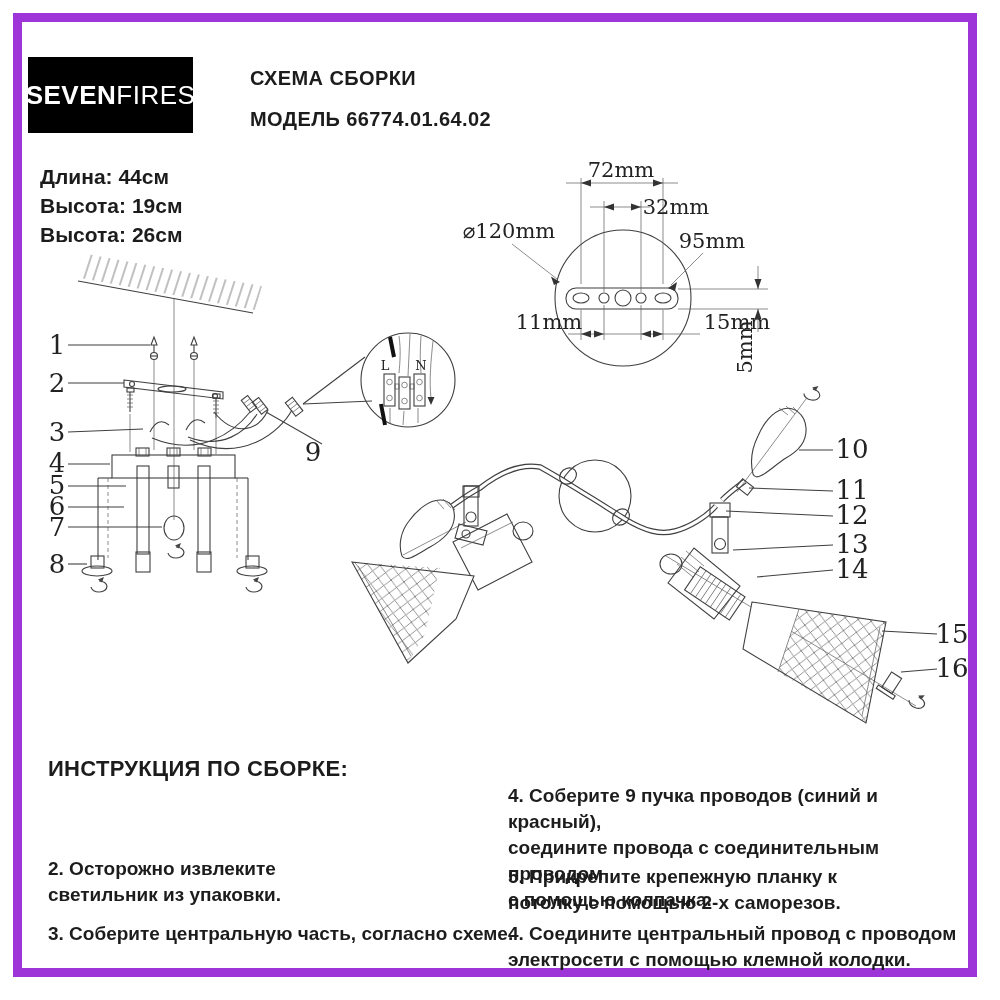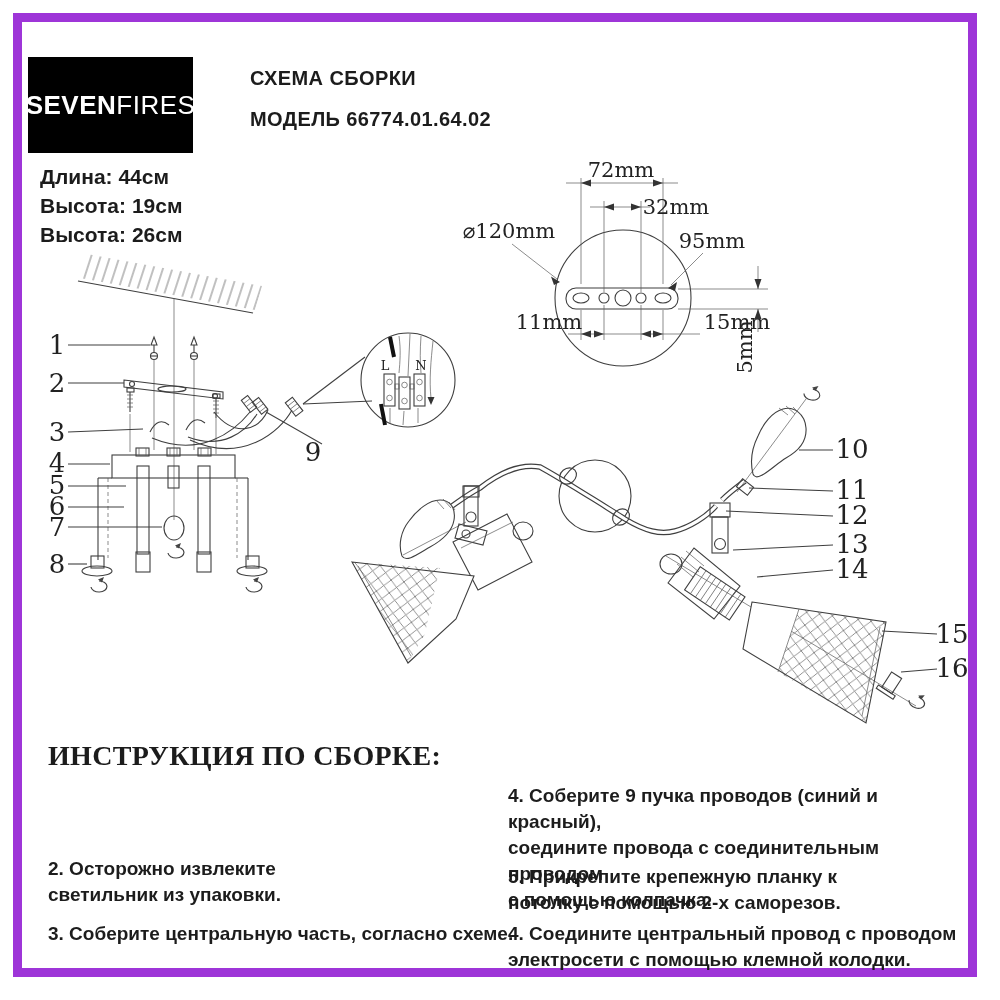--- a/index.html
+++ b/index.html
@@ -1,25 +1,25 @@
 <!DOCTYPE html>
 <html><head>
 <meta charset="utf-8">
 <style>
   html,body{margin:0;padding:0;background:#ffffff;}
   .page{position:relative;width:1000px;height:1000px;background:#fff;font-family:"Liberation Sans","DejaVu Sans",sans-serif;color:#1c1c1c;overflow:hidden;}
   .frame{position:absolute;left:13px;top:13px;width:964px;height:964px;border:9px solid #9e35d8;box-sizing:border-box;}
-  .logo{position:absolute;left:28px;top:57px;width:165px;height:96px;background:#000;display:flex;align-items:center;justify-content:center;letter-spacing:.5px;}
+  .logo{position:absolute;left:28px;top:57px;width:165px;height:76px;background:#000;display:flex;align-items:center;justify-content:center;letter-spacing:.5px;}
   .logo span{color:#fff;font-size:26px;}
   .logo .b{font-weight:800;}
   .logo .l{font-weight:400;}
   .title{position:absolute;left:250px;top:58px;font-size:20px;font-weight:800;line-height:41px;letter-spacing:.4px;white-space:pre-line;}
   .dims{position:absolute;left:40px;top:162px;width:162px;text-align:left;font-size:21px;font-weight:600;line-height:29px;}
   .diagram{position:absolute;left:0;top:0;width:1000px;height:1000px;}
-  .instr-head{position:absolute;left:48px;top:740px;font-size:28px;font-weight:800;letter-spacing:.3px;font-family:Liberation Serif, serif;}
+  .instr-head{position:absolute;left:48px;top:756px;font-size:22px;font-weight:800;letter-spacing:.3px;}
   .instr{position:absolute;font-size:19px;font-weight:600;line-height:26px;white-space:pre-line;}
   .i1{left:48px;top:789px;width:460px;}
   .i2{left:48px;top:856px;width:460px;}
   .i3{left:48px;top:921px;width:470px;}
   .i4{left:508px;top:783px;width:465px;}
   .i5{left:508px;top:864px;width:465px;}
   .i6{left:508px;top:921px;width:465px;}
   svg .ln{fill:none;stroke:#3f3f3f;stroke-width:1.1;}
   svg .thin{fill:none;stroke:#5a5a5a;stroke-width:0.7;}
   svg .callout{font-family:"DejaVu Serif","Liberation Serif",serif;font-size:26px;fill:#222;}

